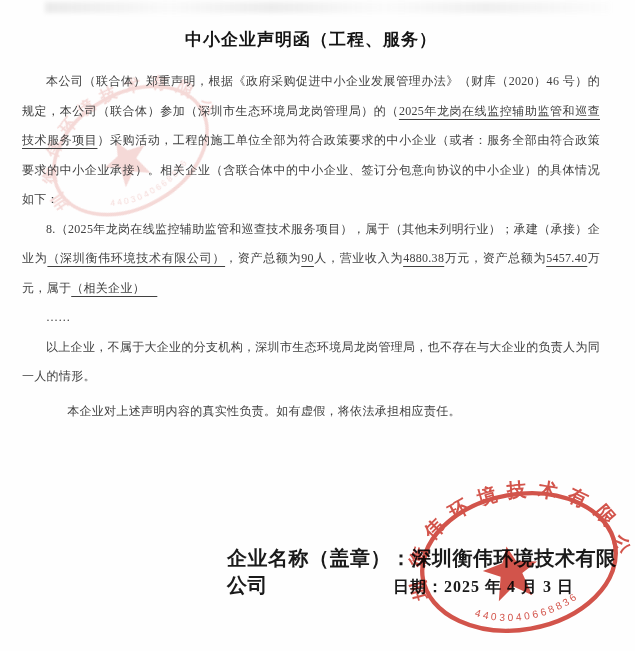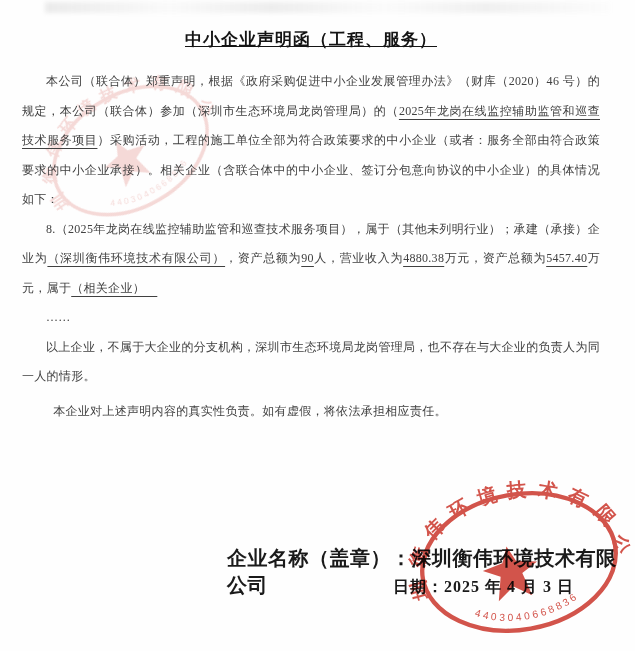--- a/index.html
+++ b/index.html
@@ -5,29 +5,29 @@
   html,body{margin:0;padding:0;background:#ffffff;}
   .page{
     position:relative; width:635px; height:651px; overflow:hidden;
     background:#fefefe;
     font-family:"Liberation Serif","DejaVu Serif",serif;
     color:#1e1e1e;
   }
   .doc{position:absolute; top:0; left:0; right:0; bottom:0; padding:24px 35px 0 22px; box-sizing:border-box;}
   .title{
     margin:4px 0 16px 0; text-align:center;
-    font-size:17px; font-weight:bold; letter-spacing:1px; color:#141414;text-decoration:underline;
+    font-size:17px; font-weight:bold; letter-spacing:1px; color:#141414;
   }
   .body-text{position:relative; z-index:2;}
   .para{
     font-size:12px; line-height:29.5px; letter-spacing:0.3px;
     text-align:justify; margin:0; color:#404040;
   }
   .para-declaration,.para-item-1,.para-ellipsis,.para-no-large-enterprise{text-indent:2em;}
-  .para-responsibility{margin-top:5px; margin-right:55px; text-indent:2.6em;}
+  .para-responsibility{margin-top:5px; margin-left:14px; margin-right:55px; text-indent:2.6em;}
   .u{text-decoration:underline; text-underline-offset:4px; text-decoration-thickness:1px;}
   .sig-company{
     position:absolute; left:227px; top:545px; z-index:2;
     font-size:20px; font-weight:bold; letter-spacing:0.5px; color:#1a1a1a;
   }
   .sig-date{
     position:absolute; left:393px; top:577px; z-index:2;
     font-size:16px; font-weight:bold; letter-spacing:1px; color:#1a1a1a;
   }
   .seal{position:absolute; mix-blend-mode:multiply; pointer-events:none;}

